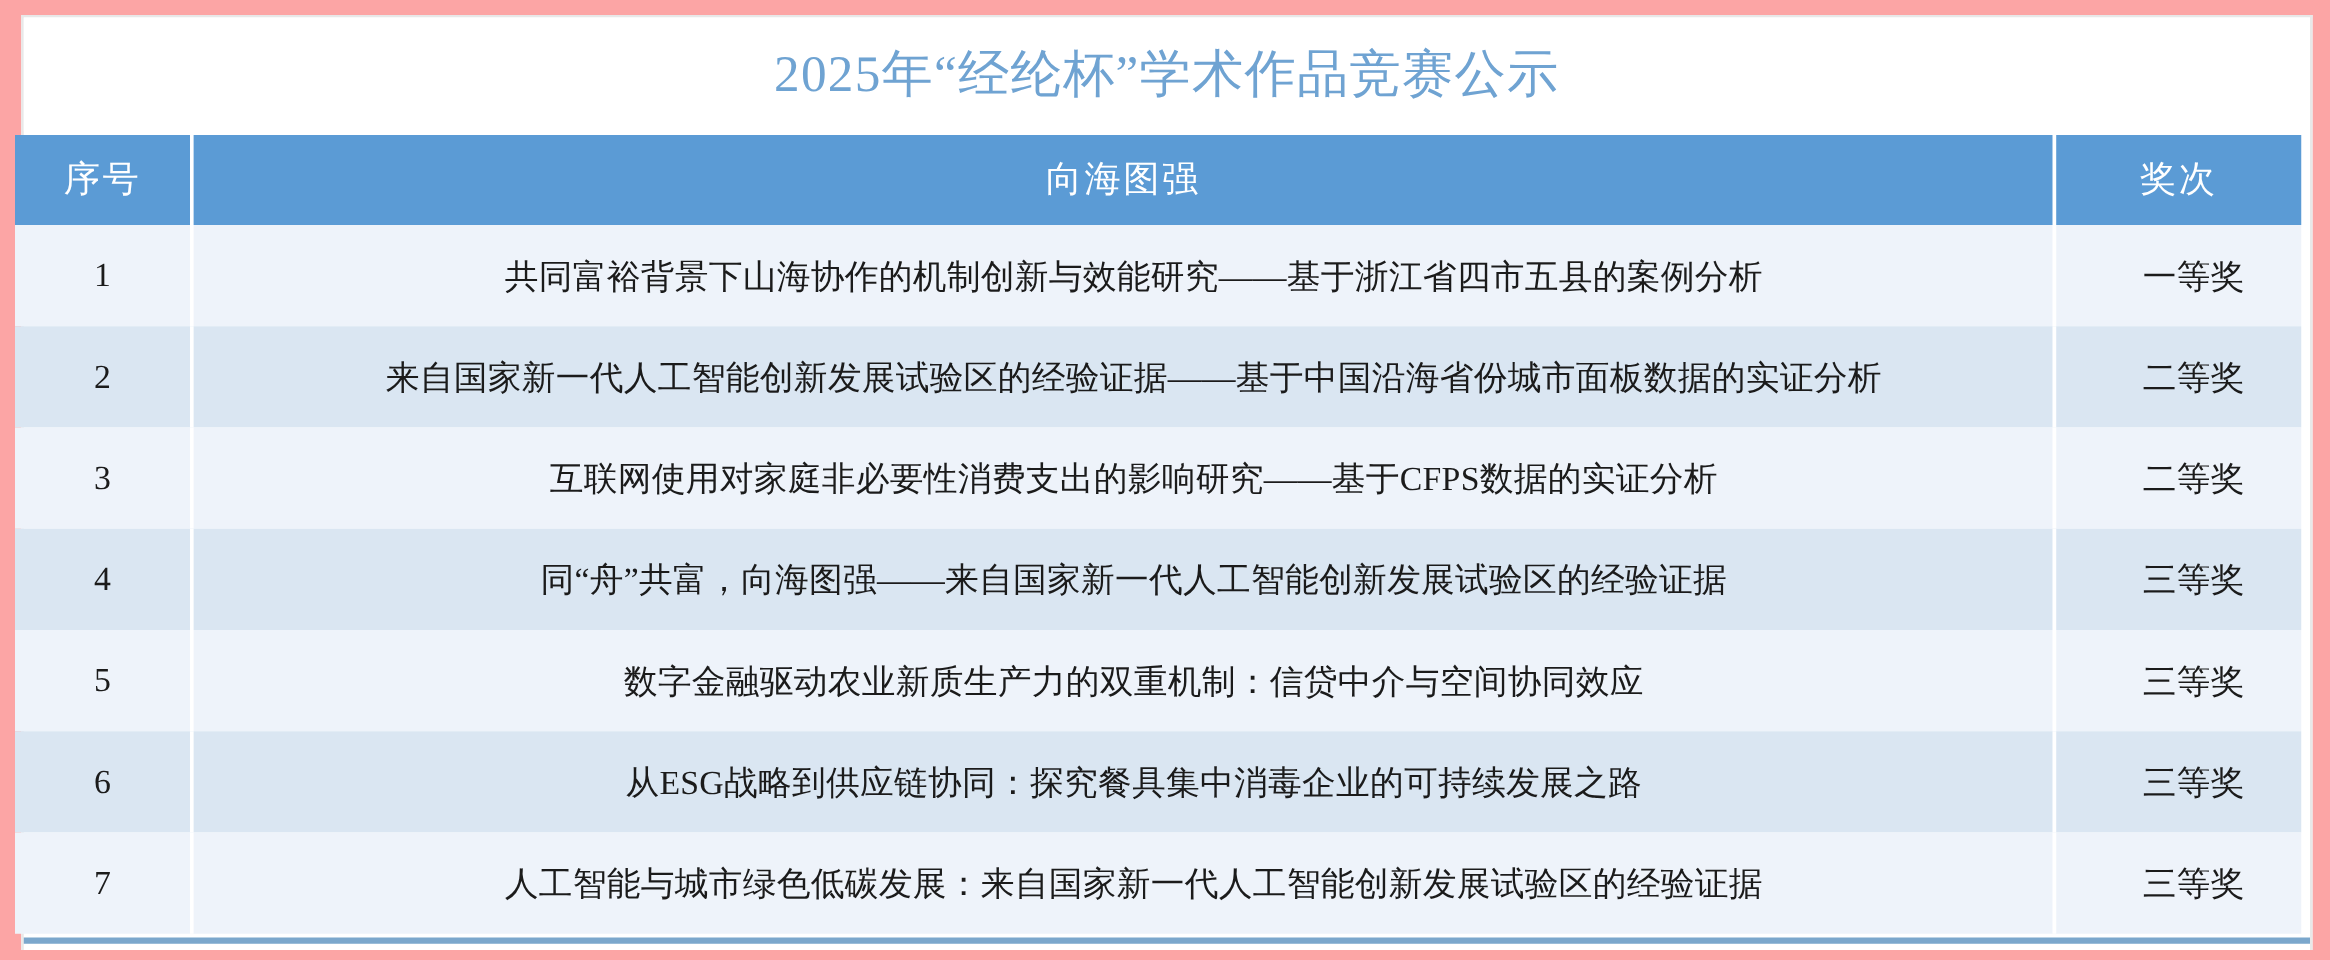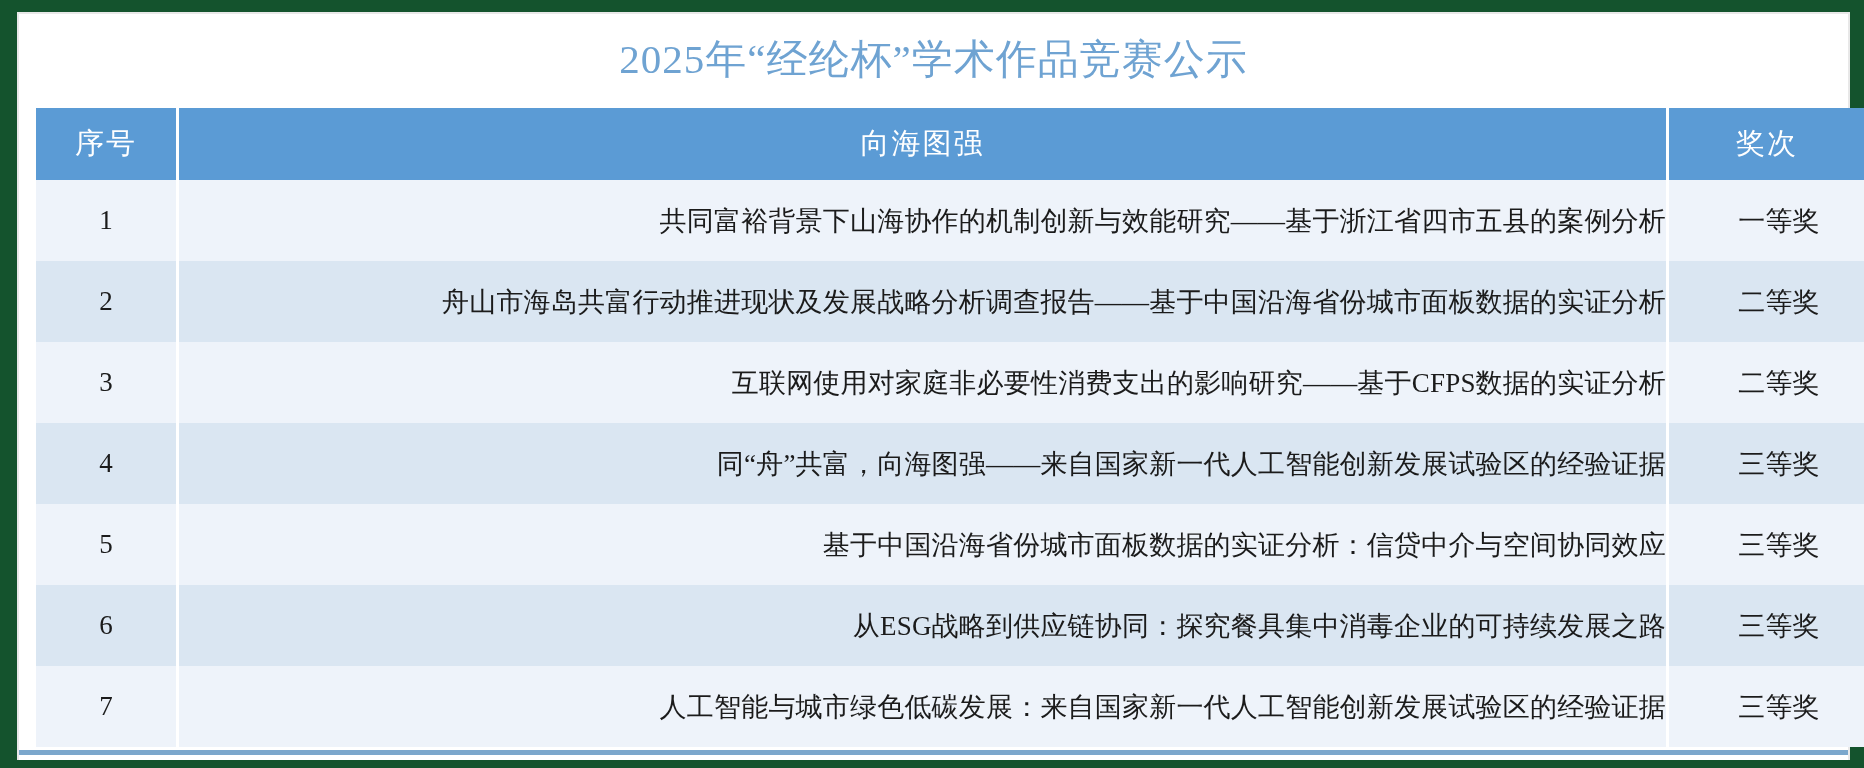--- a/index.html
+++ b/index.html
@@ -11,21 +11,21 @@
     width: 1864px;
     height: 768px;
     overflow: hidden;
     font-family: "Liberation Serif", "DejaVu Serif", serif;
   }
 
   .page {
     position: relative;
     width: 1864px;
     height: 768px;
-    background: #14532d;
+    background: #fca5a5;
     box-sizing: border-box;
   }
 
   .doc-frame {
     position: absolute;
     left: 17px;
     top: 12px;
     width: 1833px;
     height: 748px;
     box-sizing: border-box;
@@ -54,21 +54,21 @@
     font-weight: 400;
     letter-spacing: 1px;
     color: #6fa3d2;
     white-space: nowrap;
     line-height: 1.1;
   }
 
   
   .award-table {
     position: absolute;
-    left: 36px;
+    left: 12px;
     top: 108px;
     width: 1829px;
     border-collapse: separate;
     border-spacing: 0;
     table-layout: fixed;
   }
 
   .award-table col.c-idx   { width: 143px; }
   .award-table col.c-title { width: 1490px; }
   .award-table col.c-award { width: 196px; }
@@ -101,21 +101,21 @@
   .award-table td.last { border-right: none; padding-left: 24px; }
 
   .award-table tr.odd  td { background: #eef3fa; }
   .award-table tr.even td { background: #dae6f2; }
 
   .cell-idx {
     text-align: center;
     font-family: "Liberation Serif", "DejaVu Serif", serif;
   }
   .cell-title {
-    text-align: right;
+    text-align: center;
     padding-left: 17px !important;
     white-space: nowrap;
   }
   .cell-award {
     text-align: center;
     letter-spacing: 1px;
   }
 
   .bottom-rule {
     position: absolute;
@@ -151,36 +151,36 @@
       </tr>
     </thead>
     <tbody>
       <tr class="odd">
         <td class="cell-idx">1</td>
         <td class="cell-title">共同富裕背景下山海协作的机制创新与效能研究——基于浙江省四市五县的案例分析</td>
         <td class="cell-award last">一等奖</td>
       </tr>
       <tr class="even">
         <td class="cell-idx">2</td>
-        <td class="cell-title">舟山市海岛共富行动推进现状及发展战略分析调查报告——基于中国沿海省份城市面板数据的实证分析</td>
+        <td class="cell-title">来自国家新一代人工智能创新发展试验区的经验证据——基于中国沿海省份城市面板数据的实证分析</td>
         <td class="cell-award last">二等奖</td>
       </tr>
       <tr class="odd">
         <td class="cell-idx">3</td>
         <td class="cell-title">互联网使用对家庭非必要性消费支出的影响研究——基于CFPS数据的实证分析</td>
         <td class="cell-award last">二等奖</td>
       </tr>
       <tr class="even">
         <td class="cell-idx">4</td>
         <td class="cell-title">同“舟”共富，向海图强——来自国家新一代人工智能创新发展试验区的经验证据</td>
         <td class="cell-award last">三等奖</td>
       </tr>
       <tr class="odd">
         <td class="cell-idx">5</td>
-        <td class="cell-title">基于中国沿海省份城市面板数据的实证分析：信贷中介与空间协同效应</td>
+        <td class="cell-title">数字金融驱动农业新质生产力的双重机制：信贷中介与空间协同效应</td>
         <td class="cell-award last">三等奖</td>
       </tr>
       <tr class="even">
         <td class="cell-idx">6</td>
         <td class="cell-title">从ESG战略到供应链协同：探究餐具集中消毒企业的可持续发展之路</td>
         <td class="cell-award last">三等奖</td>
       </tr>
       <tr class="odd">
         <td class="cell-idx">7</td>
         <td class="cell-title">人工智能与城市绿色低碳发展：来自国家新一代人工智能创新发展试验区的经验证据</td>

